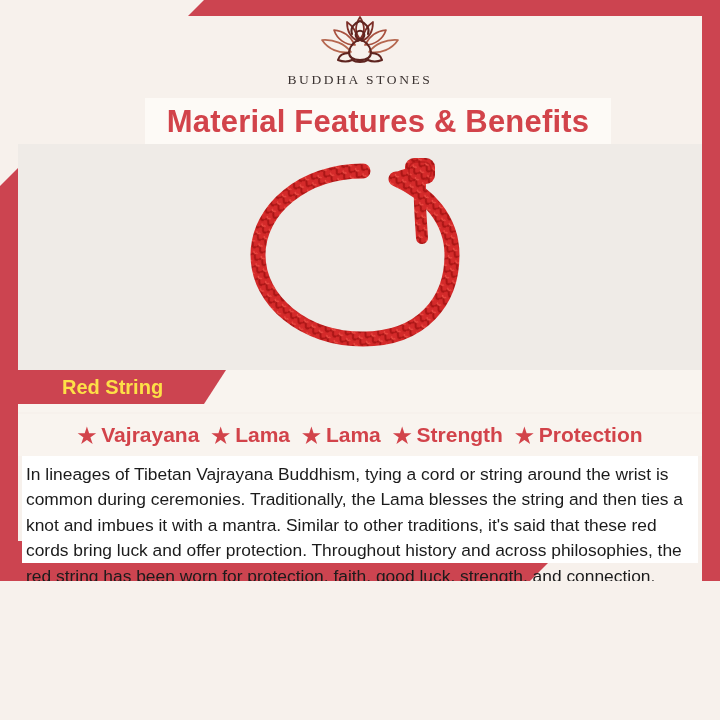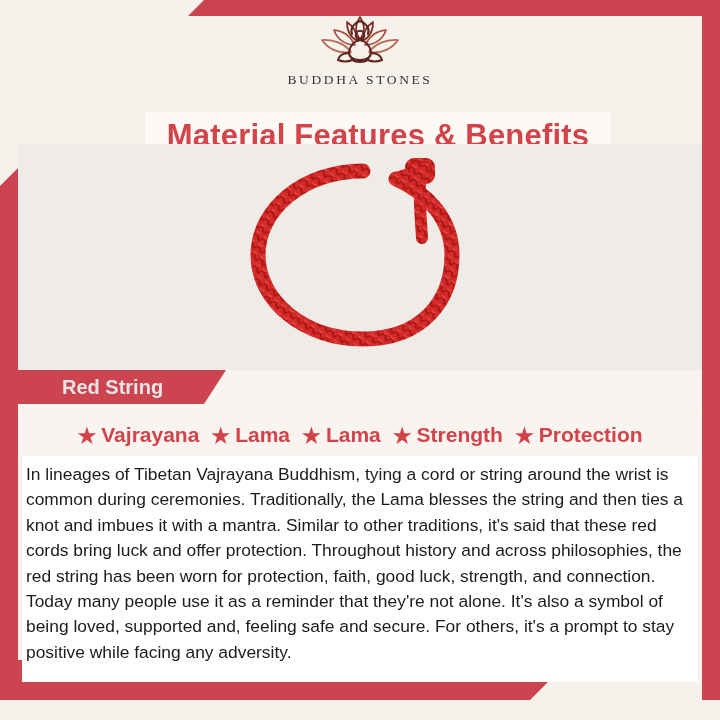--- a/index.html
+++ b/index.html
@@ -10,21 +10,21 @@
     width: 720px;
     height: 720px;
     overflow: hidden;
     background: #f7f1ec;
     font-family: "Liberation Sans", sans-serif;
   }
 
   #poster {
     position: relative;
     width: 720px;
-    height: 700px;
+    height: 581px;
     background: #f7f1ec;
     overflow: hidden;
   }
 
   
   .frame-top {
     position: absolute;
     top: 0;
     left: 188px;
     width: 532px;
@@ -95,21 +95,21 @@
     font-family: "Liberation Serif", serif;
     font-size: 13.5px;
     letter-spacing: 2.6px;
     color: #3a3230;
     font-weight: 400;
   }
 
   
   .title-banner {
     position: absolute;
-    top: 112px;
+    top: 98px;
     left: 145px;
     width: 466px;
     height: 48px;
     background: #fdfaf6;
     display: flex;
     align-items: center;
     justify-content: center;
   }
   .title-text {
     color: #d2434a;
@@ -152,21 +152,21 @@
     top: 370px;
     left: 18px;
     width: 208px;
     height: 34px;
     background: #cc4450;
     clip-path: polygon(0 0, 100% 0, calc(100% - 22px) 100%, 0 100%);
     display: flex;
     align-items: center;
   }
   .ribbon-text {
-    color: #e5e5e5;
+    color: #fde047;
     font-size: 20px;
     font-weight: bold;
     margin-left: 44px;
     white-space: nowrap;
   }
 
   
   .features {
     position: absolute;
     top: 414px;

